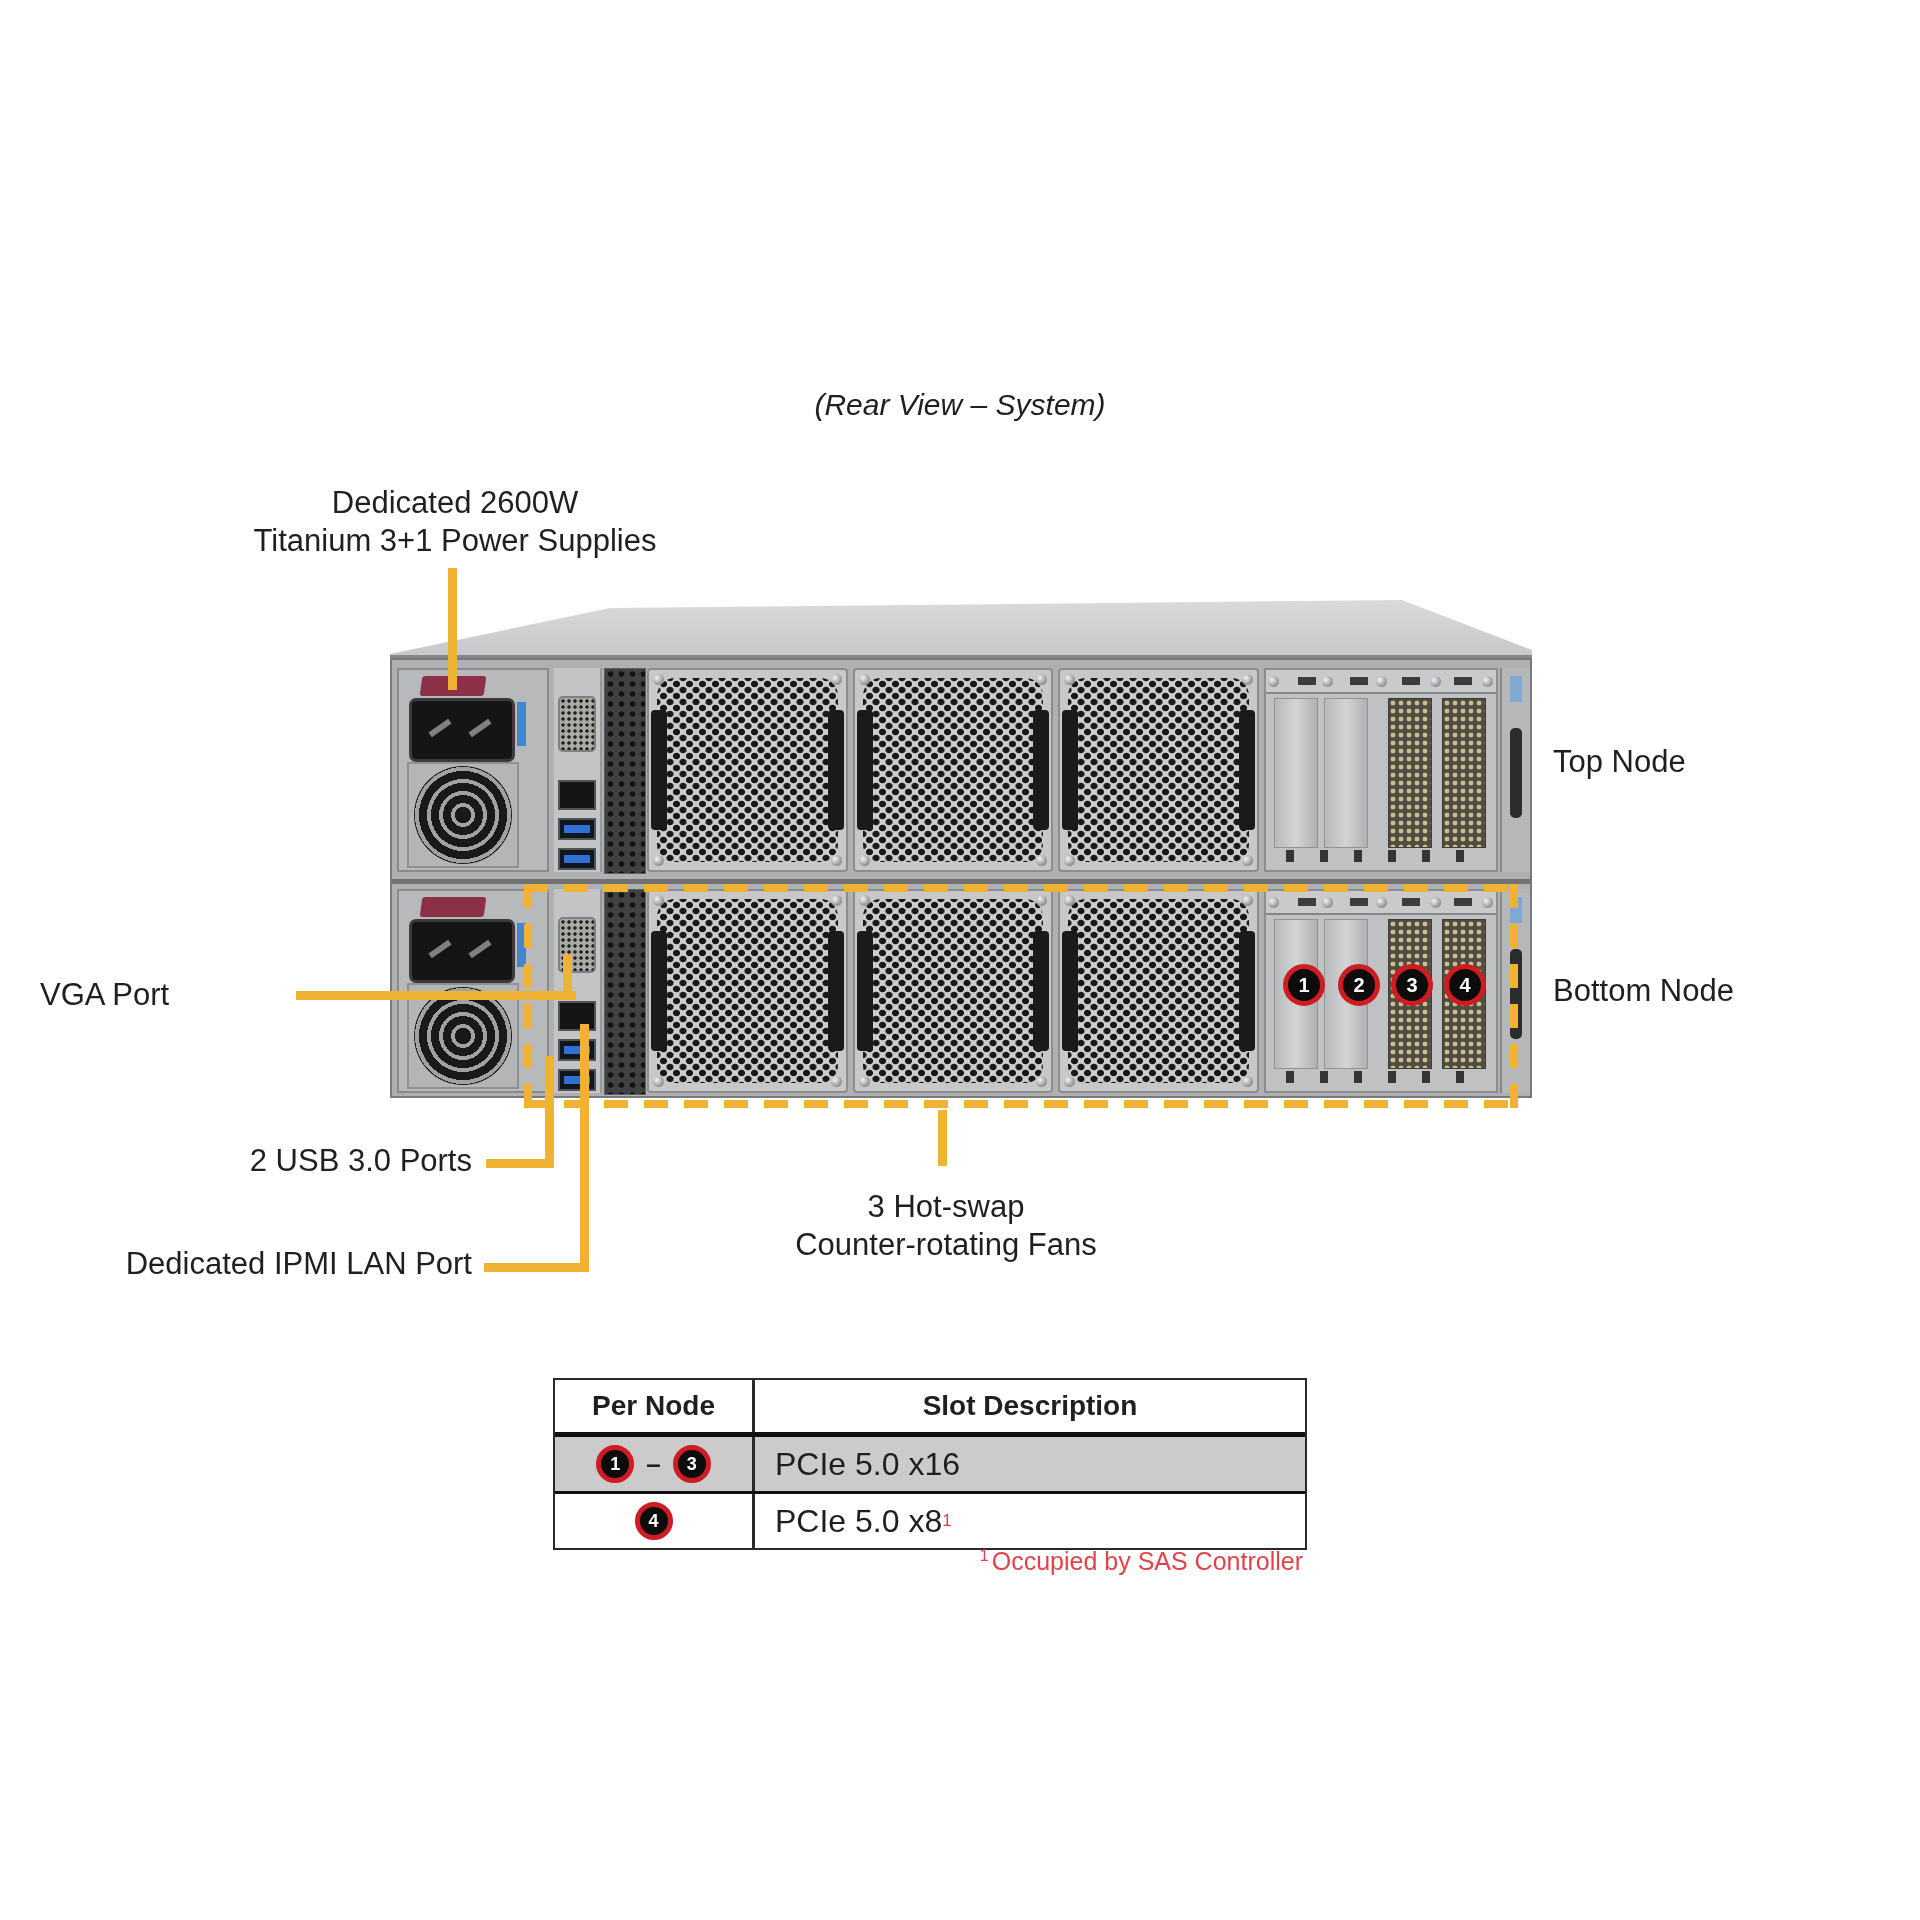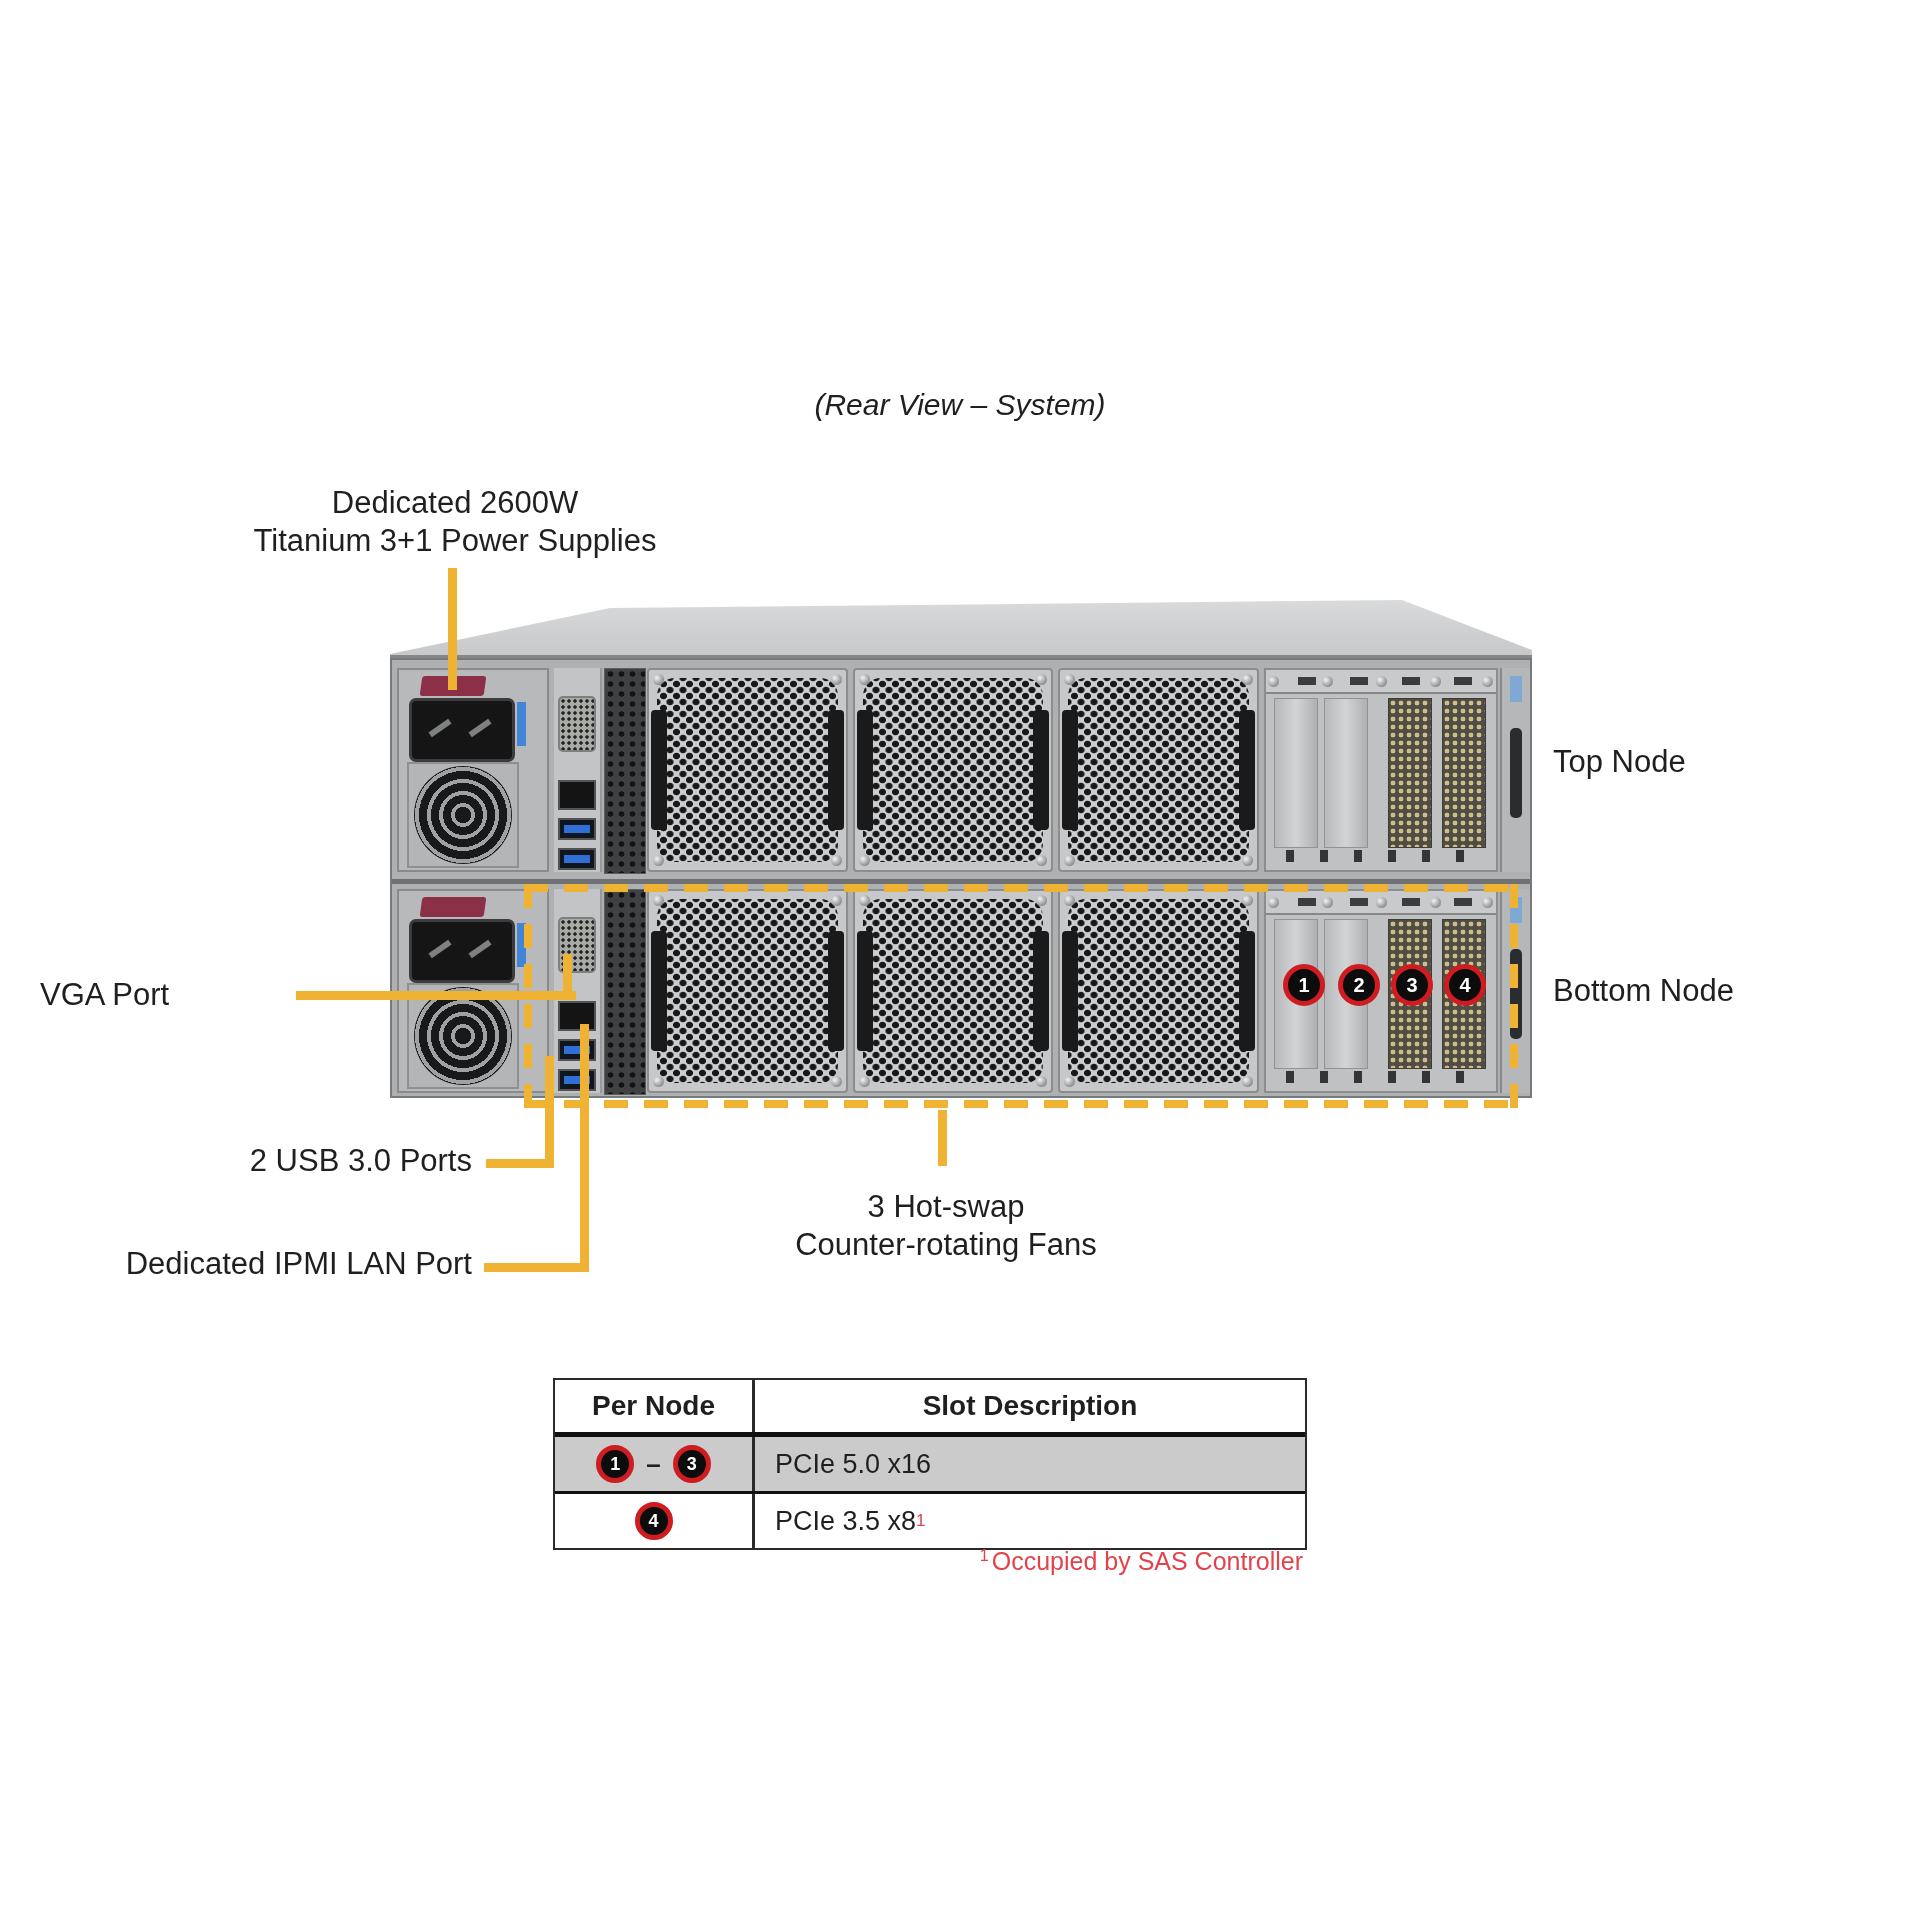--- a/index.html
+++ b/index.html
@@ -87,21 +87,21 @@
 
   
   .ptable{left:553px;top:1378px;width:750px;border:2px solid #2a2a2a;background:#fff;z-index:10;}
   .trow{display:flex;}
   .tc1{width:200px;border-right:3px solid #2a2a2a;display:flex;align-items:center;justify-content:center;box-sizing:border-box;}
   .tc2{flex:1;display:flex;align-items:center;box-sizing:border-box;padding-left:20px;}
   .thead{height:52px;border-bottom:5px solid #111;}
   .thead .tc1,.thead .tc2{font-weight:bold;font-size:28px;justify-content:center;padding-left:0;}
   .r1{height:54px;background:#cbcbcb;border-bottom:3px solid #111;}
   .r2{height:54px;background:#fff;}
-  .cell-txt{font-size:27px;}
+  .cell-txt{font-size:32px;}
   .tbadge{width:28px;height:28px;border-radius:50%;background:#0c0c0c;border:5px solid #cf1c20;
           color:#fff;font-size:18px;font-weight:bold;display:flex;align-items:center;justify-content:center;}
   .tdash{font-size:26px;font-weight:bold;margin:0 12px;}
   .sup-red{color:#e2434b;font-size:17px;vertical-align:super;line-height:0;}
   .footnote{left:553px;top:1547px;width:750px;text-align:right;color:#e2434b;font-size:25px;z-index:10;}
   .footnote .fsup{font-size:16px;vertical-align:super;margin-right:3px;}
 </style>
 </head>
 <body>
 
@@ -306,20 +306,20 @@
     </div>
     <div class="tc2">
       <span class="cell-txt">PCIe 5.0 x16</span>
     </div>
   </div>
   <div class="trow r2">
     <div class="tc1">
       <span class="tbadge">4</span>
     </div>
     <div class="tc2">
-      <span class="cell-txt">PCIe 3.5 x8</span>
+      <span class="cell-txt">PCIe 5.0 x8</span>
         <span class="sup-red">1</span>
     </div>
   </div>
 </div>
 <div class="abs footnote">
   <span class="fsup">1</span><span>Occupied by SAS Controller</span>
 </div>
 
 </body></html>

